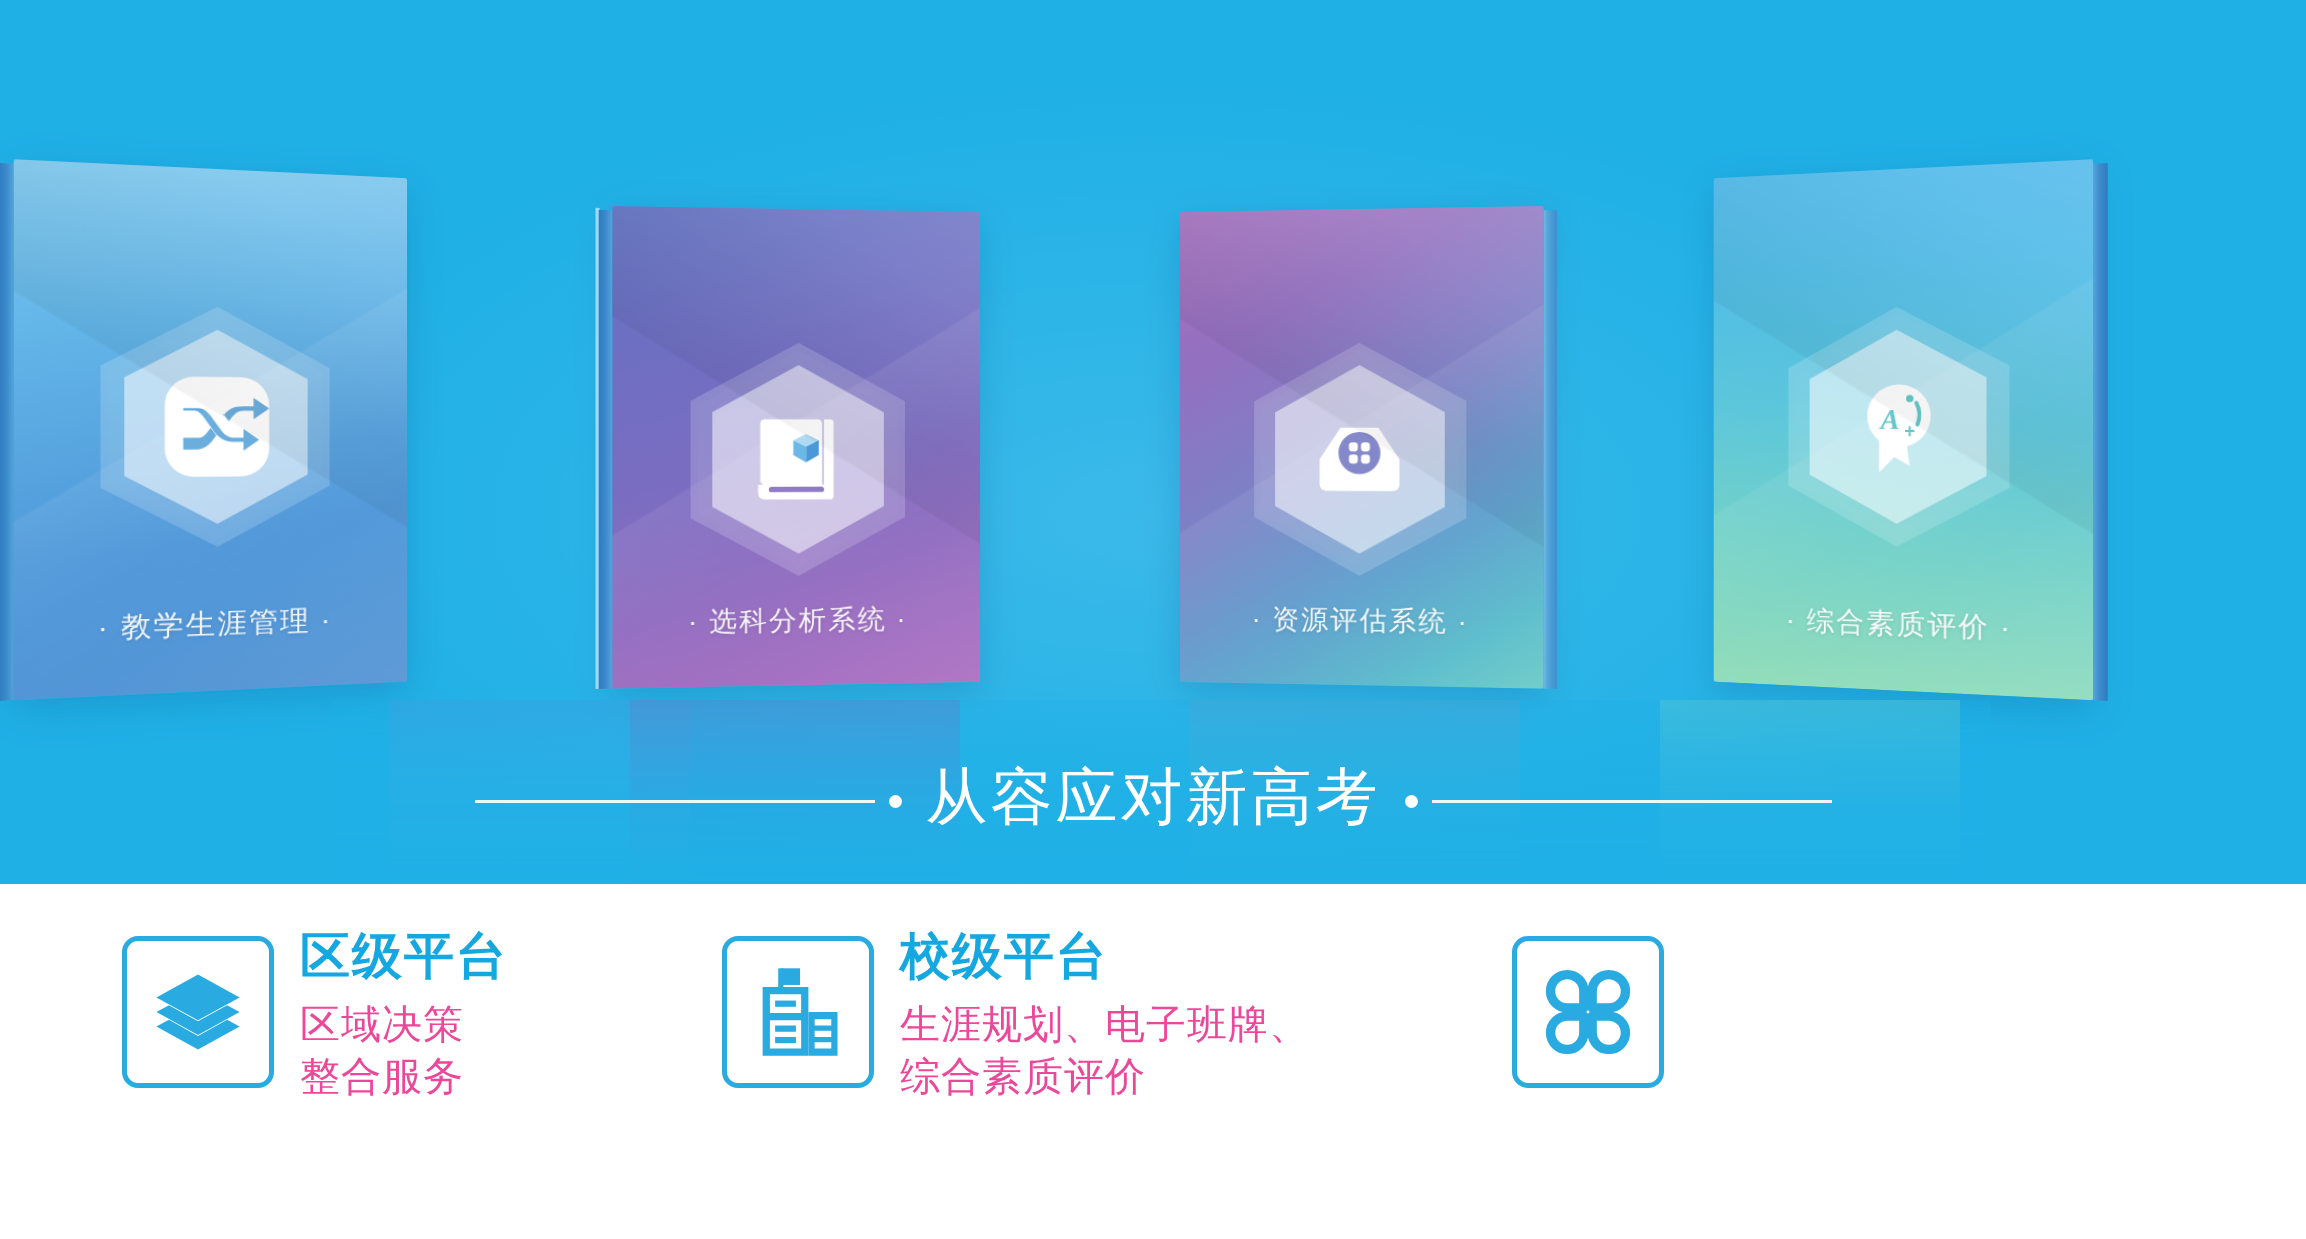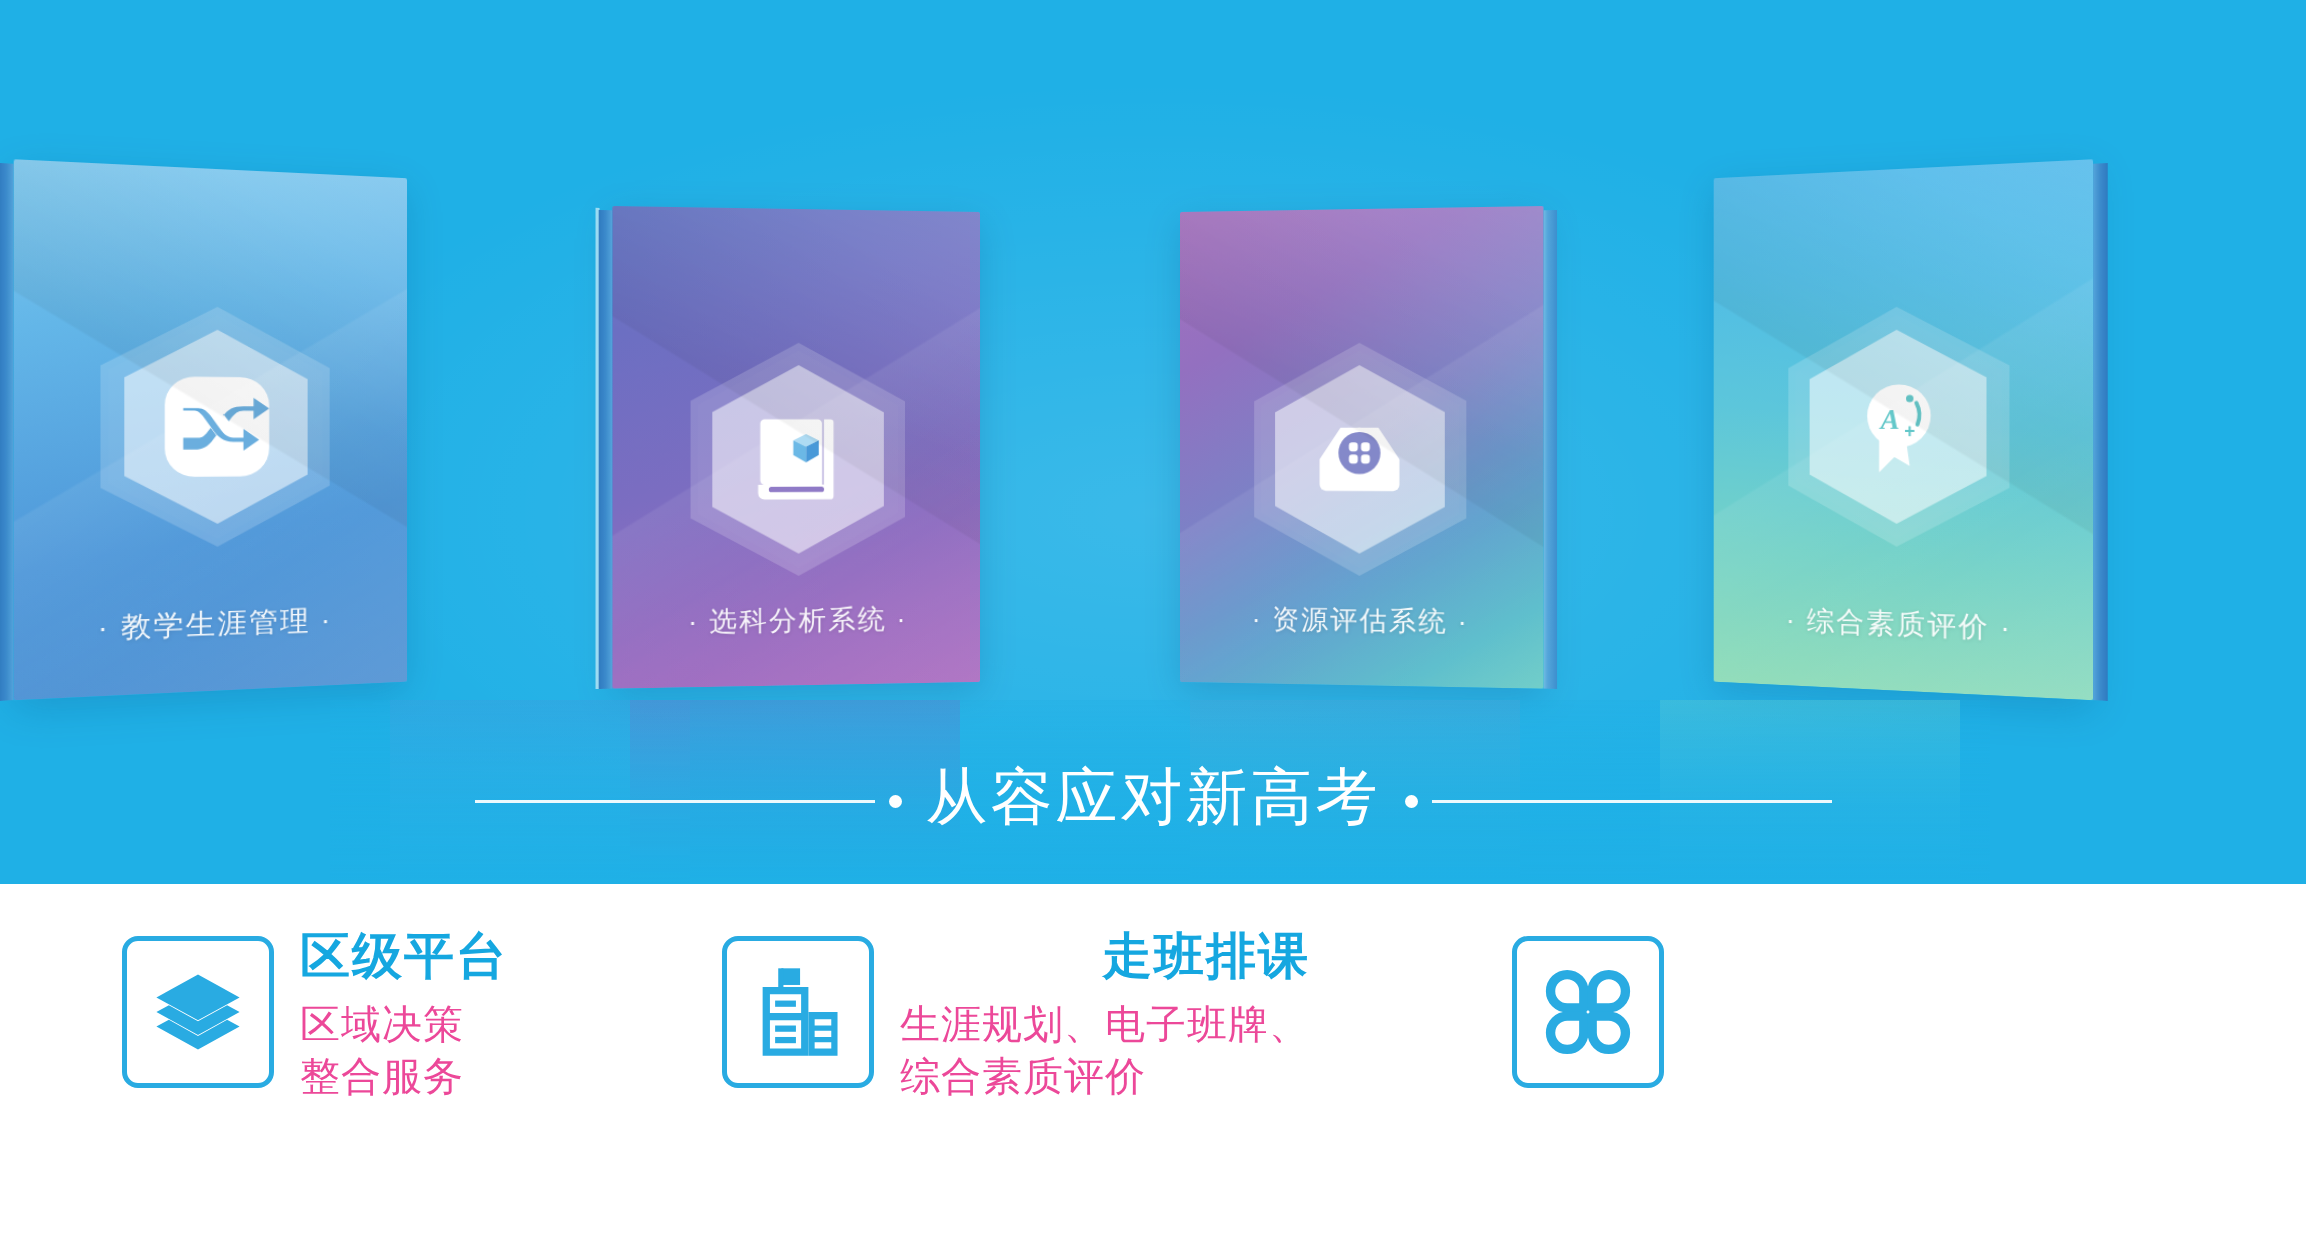--- a/index.html
+++ b/index.html
@@ -299,21 +299,20 @@
   }
   .feature-text { padding-top: 22px; }
   .feature-title {
     color: #15A7E0;
     font-size: 50px;
     font-weight: bold;
     letter-spacing: 2px;
     line-height: 1.15;
     margin-bottom: 12px;
     white-space: nowrap;
-    text-align: right;
   }
   .feature-desc {
     color: #ec4899;
     font-size: 40px;
     line-height: 1.32;
     letter-spacing: 1px;
     white-space: pre-line;
   }
 </style>
 </head>
@@ -472,21 +471,21 @@
             <rect x="31" y="8" width="5" height="22"></rect>
             <path d="M16 26 h44 v66 h-44 z M23 33 h30 v18 h-30 z M23 58 h30 v27 h-30 z" fill-rule="evenodd"></path>
             <rect x="28" y="39" width="20" height="6"></rect>
             <rect x="28" y="63" width="20" height="6"></rect>
             <rect x="28" y="74" width="20" height="6"></rect>
             <path d="M60 50 h28 v42 h-28 z M66 57 h16 v6 h-16 z M66 68 h16 v6 h-16 z M66 79 h16 v6 h-16 z" fill-rule="evenodd"></path>
           </g>
         </svg>
       </div>
       <div class="feature-text">
-        <div class="feature-title">走班排课</div>
+        <div class="feature-title">校级平台</div>
         <div class="feature-desc">生涯规划、电子班牌、
 综合素质评价</div>
       </div>
     </div>
 
     <div class="feature" id="feature-2">
       <div class="feature-icon-box">
         <svg width="104" height="104" viewBox="0 0 100 100">
           <g fill="none" stroke="#29ABE2" stroke-width="9" stroke-linejoin="round">
             <path d="M46 46 H30 a16 16 0 1 1 16 -16 Z"></path>

